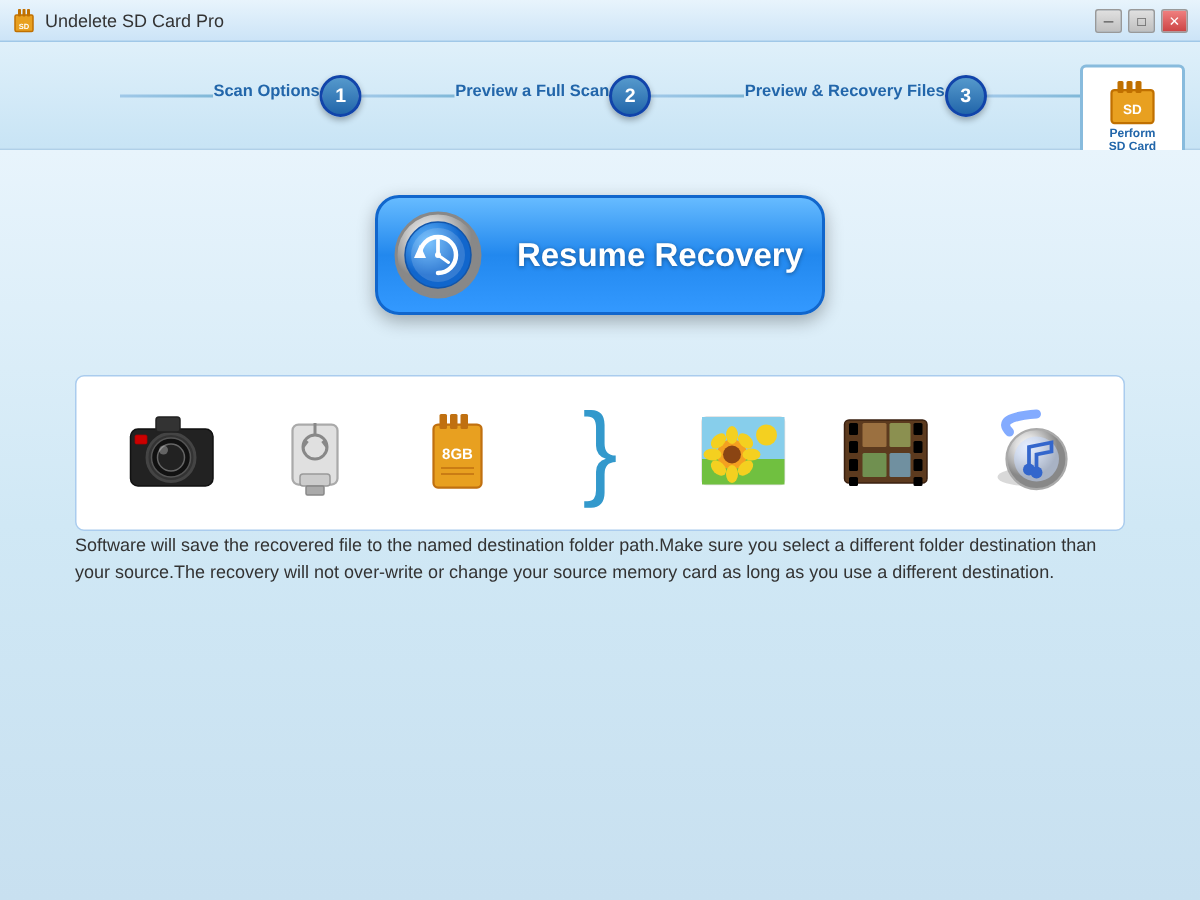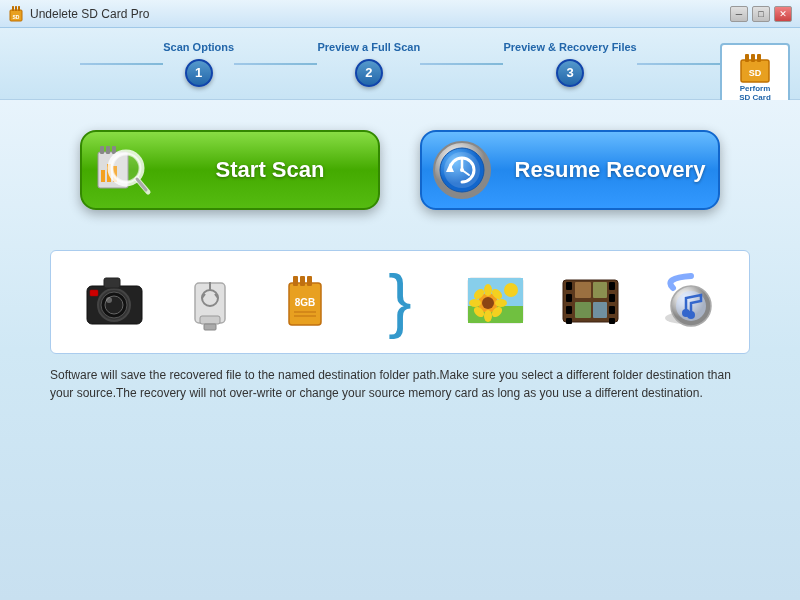--- a/index.html
+++ b/index.html
@@ -72,21 +72,20 @@
       max-width: 640px;
       position: relative;
     }
     .step-line {
       flex: 1;
       height: 2px;
       background: linear-gradient(to right, #a0c8e8, #80b8d8);
     }
     .step-item {
       display: flex;
-      flex-direction: column;
       align-items: center;
       position: relative;
     }
     .step-label {
       font-size: 11px;
       color: #2266aa;
       font-weight: bold;
       margin-bottom: 6px;
       white-space: nowrap;
     }
@@ -198,21 +197,20 @@
       width: 60px;
       height: 60px;
     }
 
     
     .info-box {
       background: white;
       border: 1px solid #aaccee;
       border-radius: 6px;
       padding: 14px 16px;
-      margin-bottom: 12px;
     }
     .icons-row {
       display: flex;
       align-items: center;
       justify-content: space-around;
       margin-bottom: 4px;
     }
     .device-icon {
       width: 70px;
       height: 70px;
@@ -288,42 +286,20 @@
       <span>Perform</span>
       <span>SD Card</span>
     </div>
   </div>
 </div>
 
 <div class="main-content">
 
   <div class="buttons-row">
 
-    <button class="scan-btn green">
-      <div class="btn-icon-area">
-
-        <svg class="scan-icon-svg" viewBox="0 0 64 64">
-
-          <rect x="8" y="14" width="30" height="36" rx="2" fill="#ddd" stroke="#999" stroke-width="1"></rect>
-          <rect x="10" y="8" width="4" height="8" rx="1" fill="#888"></rect>
-          <rect x="16" y="8" width="4" height="8" rx="1" fill="#888"></rect>
-          <rect x="22" y="8" width="4" height="8" rx="1" fill="#888"></rect>
-
-          <rect x="11" y="32" width="4" height="12" fill="#f4a020"></rect>
-          <rect x="17" y="26" width="4" height="18" fill="#f4a020"></rect>
-          <rect x="23" y="28" width="4" height="16" fill="#f4a020"></rect>
-
-          <circle cx="36" cy="30" r="16" fill="none" stroke="rgba(255,255,255,0.8)" stroke-width="5"></circle>
-          <circle cx="36" cy="30" r="14" fill="rgba(255,255,255,0.15)" stroke="rgba(255,255,255,0.6)" stroke-width="3"></circle>
-          <line x1="47" y1="41" x2="58" y2="54" stroke="rgba(255,255,255,0.8)" stroke-width="5" stroke-linecap="round"></line>
-          <line x1="47" y1="41" x2="56" y2="52" stroke="#aaa" stroke-width="3" stroke-linecap="round"></line>
-        </svg>
-      </div>
-      <span class="btn-label">Start Scan</span>
-    </button>
 
     <button class="scan-btn blue">
       <div class="btn-icon-area">
 
         <svg class="recovery-icon-svg" viewBox="0 0 60 60">
 
           <circle cx="30" cy="30" r="28" fill="url(#silverGrad)" stroke="#888" stroke-width="2"></circle>
           <defs>
             <radialGradient id="silverGrad" cx="40%" cy="30%">
               <stop offset="0%" stop-color="#ffffff"></stop>

